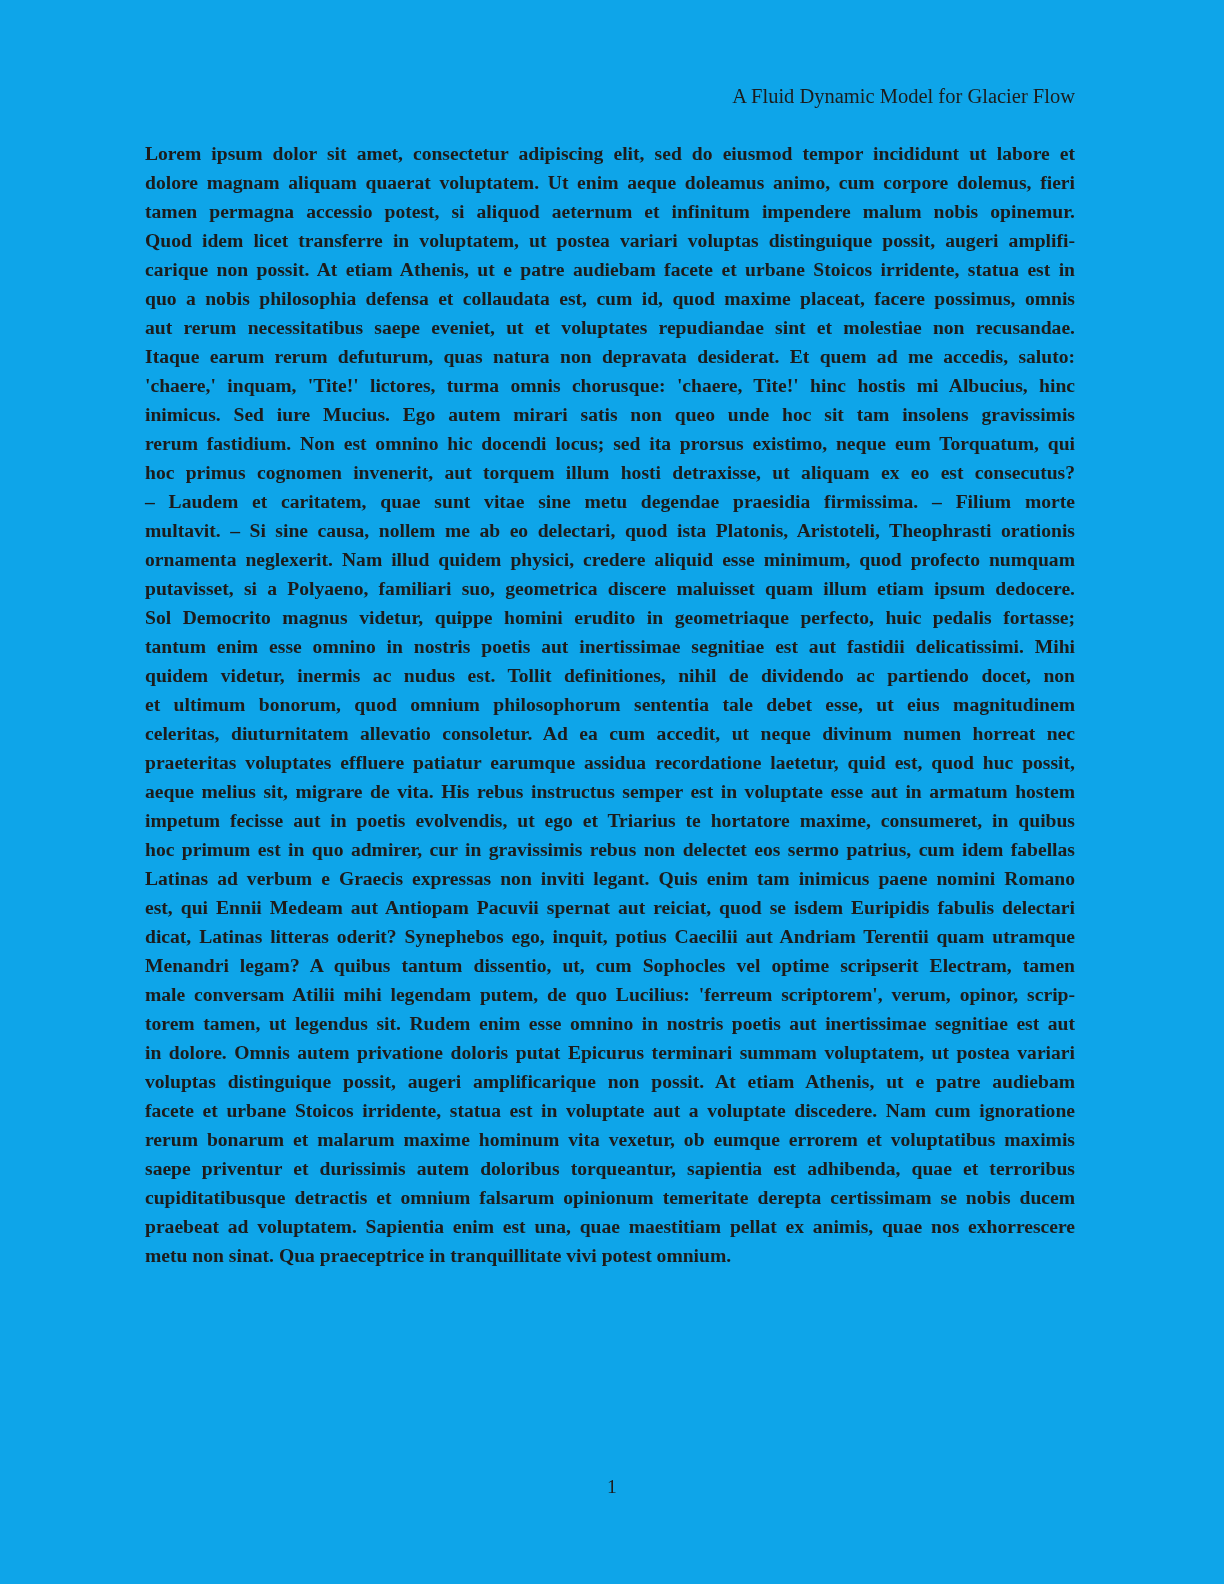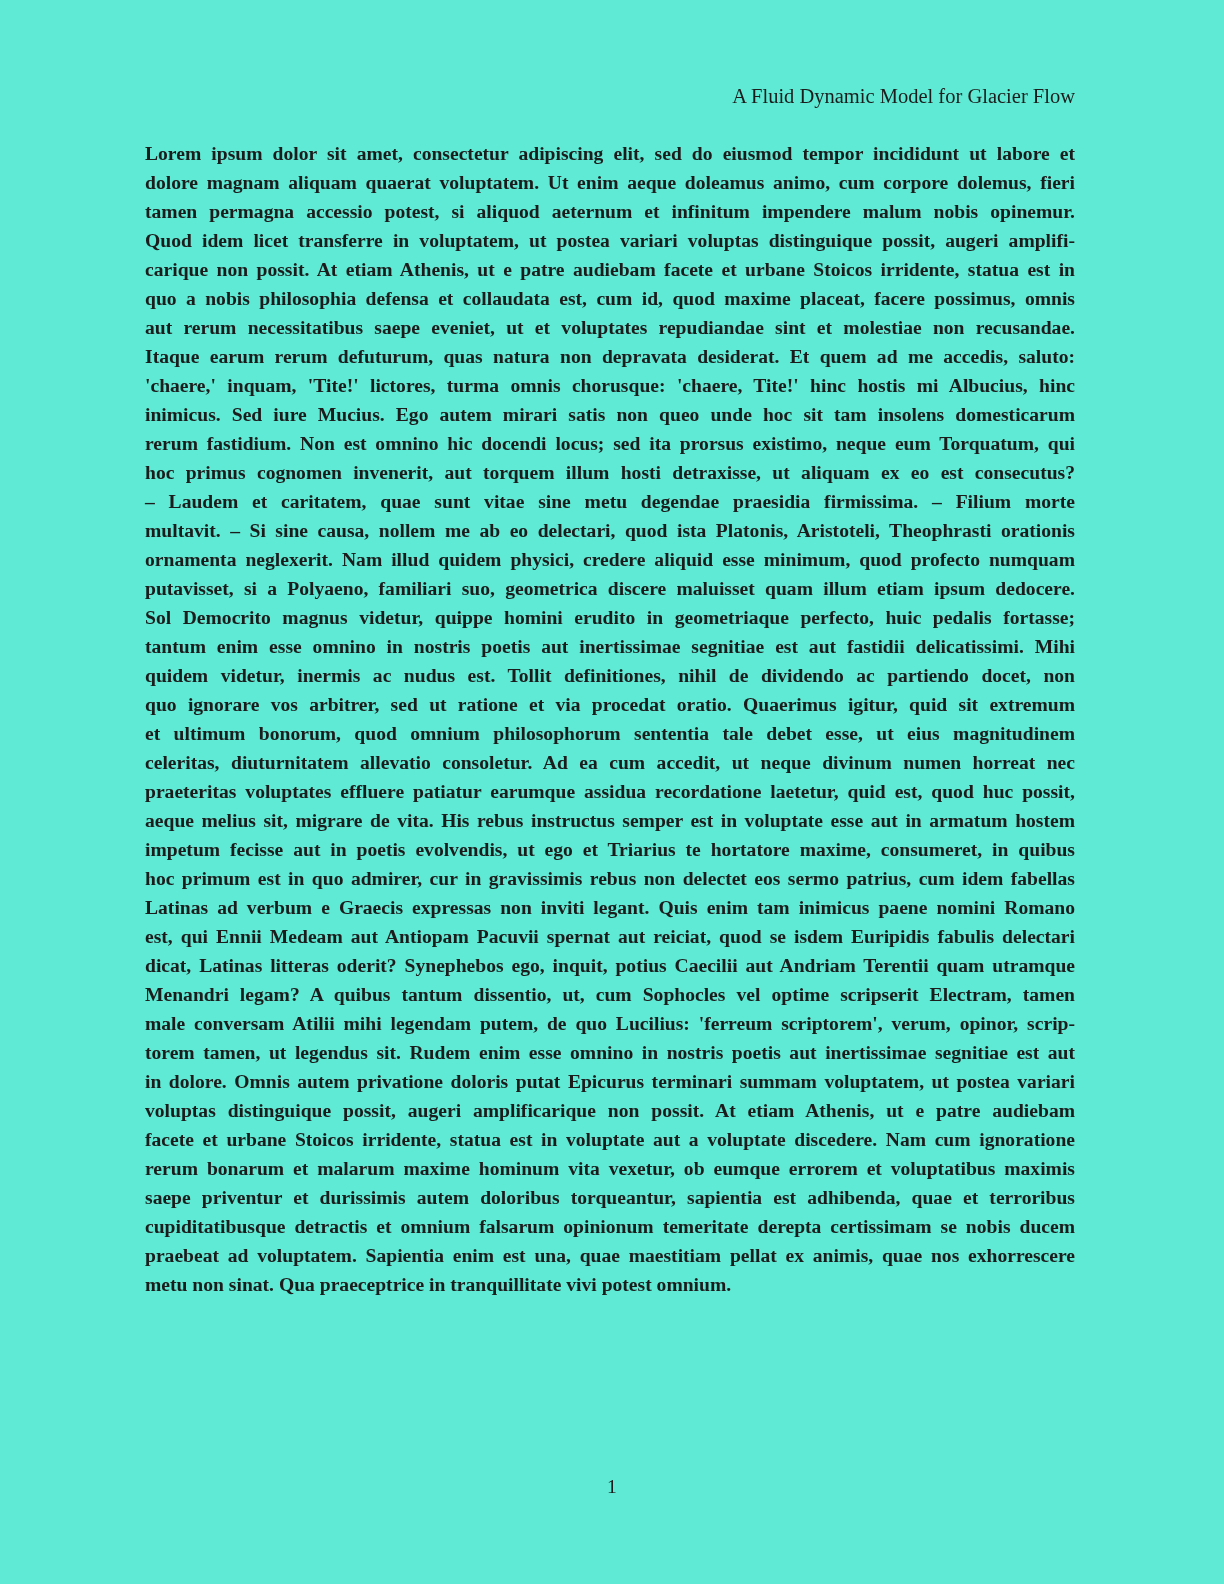--- a/index.html
+++ b/index.html
@@ -4,21 +4,21 @@
 <style>
   html, body {
     margin: 0;
     padding: 0;
     background: #ffffff;
   }
   .page {
     position: relative;
     width: 1224px;
     height: 1584px;
-    background: #5eead4;
+    background: #0ea5e9;
     font-family: "Liberation Serif", "DejaVu Serif", serif;
     color: #1c1c1c;
   }
   .running-header {
     position: absolute;
     top: 84px;
     left: 145px;
     width: 930px;
     text-align: right;
     font-size: 20.5px;
@@ -63,31 +63,30 @@
   <div class="body-paragraph">
       <div class="line">Lorem ipsum dolor sit amet, consectetur adipiscing elit, sed do eiusmod tempor incididunt ut labore et</div>
       <div class="line">dolore magnam aliquam quaerat voluptatem. Ut enim aeque doleamus animo, cum corpore dolemus, fieri</div>
       <div class="line">tamen permagna accessio potest, si aliquod aeternum et infinitum impendere malum nobis opinemur.</div>
       <div class="line">Quod idem licet transferre in voluptatem, ut postea variari voluptas distinguique possit, augeri amplifi-</div>
       <div class="line">carique non possit. At etiam Athenis, ut e patre audiebam facete et urbane Stoicos irridente, statua est in</div>
       <div class="line">quo a nobis philosophia defensa et collaudata est, cum id, quod maxime placeat, facere possimus, omnis</div>
       <div class="line">aut rerum necessitatibus saepe eveniet, ut et voluptates repudiandae sint et molestiae non recusandae.</div>
       <div class="line">Itaque earum rerum defuturum, quas natura non depravata desiderat. Et quem ad me accedis, saluto:</div>
       <div class="line">'chaere,' inquam, 'Tite!' lictores, turma omnis chorusque: 'chaere, Tite!' hinc hostis mi Albucius, hinc</div>
-      <div class="line">inimicus. Sed iure Mucius. Ego autem mirari satis non queo unde hoc sit tam insolens domesticarum</div>
+      <div class="line">inimicus. Sed iure Mucius. Ego autem mirari satis non queo unde hoc sit tam insolens gravissimis</div>
       <div class="line">rerum fastidium. Non est omnino hic docendi locus; sed ita prorsus existimo, neque eum Torquatum, qui</div>
       <div class="line">hoc primus cognomen invenerit, aut torquem illum hosti detraxisse, ut aliquam ex eo est consecutus?</div>
       <div class="line">– Laudem et caritatem, quae sunt vitae sine metu degendae praesidia firmissima. – Filium morte</div>
       <div class="line">multavit. – Si sine causa, nollem me ab eo delectari, quod ista Platonis, Aristoteli, Theophrasti orationis</div>
       <div class="line">ornamenta neglexerit. Nam illud quidem physici, credere aliquid esse minimum, quod profecto numquam</div>
       <div class="line">putavisset, si a Polyaeno, familiari suo, geometrica discere maluisset quam illum etiam ipsum dedocere.</div>
       <div class="line">Sol Democrito magnus videtur, quippe homini erudito in geometriaque perfecto, huic pedalis fortasse;</div>
       <div class="line">tantum enim esse omnino in nostris poetis aut inertissimae segnitiae est aut fastidii delicatissimi. Mihi</div>
       <div class="line">quidem videtur, inermis ac nudus est. Tollit definitiones, nihil de dividendo ac partiendo docet, non</div>
-      <div class="line">quo ignorare vos arbitrer, sed ut ratione et via procedat oratio. Quaerimus igitur, quid sit extremum</div>
       <div class="line">et ultimum bonorum, quod omnium philosophorum sententia tale debet esse, ut eius magnitudinem</div>
       <div class="line">celeritas, diuturnitatem allevatio consoletur. Ad ea cum accedit, ut neque divinum numen horreat nec</div>
       <div class="line">praeteritas voluptates effluere patiatur earumque assidua recordatione laetetur, quid est, quod huc possit,</div>
       <div class="line">aeque melius sit, migrare de vita. His rebus instructus semper est in voluptate esse aut in armatum hostem</div>
       <div class="line">impetum fecisse aut in poetis evolvendis, ut ego et Triarius te hortatore maxime, consumeret, in quibus</div>
       <div class="line">hoc primum est in quo admirer, cur in gravissimis rebus non delectet eos sermo patrius, cum idem fabellas</div>
       <div class="line">Latinas ad verbum e Graecis expressas non inviti legant. Quis enim tam inimicus paene nomini Romano</div>
       <div class="line">est, qui Ennii Medeam aut Antiopam Pacuvii spernat aut reiciat, quod se isdem Euripidis fabulis delectari</div>
       <div class="line">dicat, Latinas litteras oderit? Synephebos ego, inquit, potius Caecilii aut Andriam Terentii quam utramque</div>
       <div class="line">Menandri legam? A quibus tantum dissentio, ut, cum Sophocles vel optime scripserit Electram, tamen</div>

